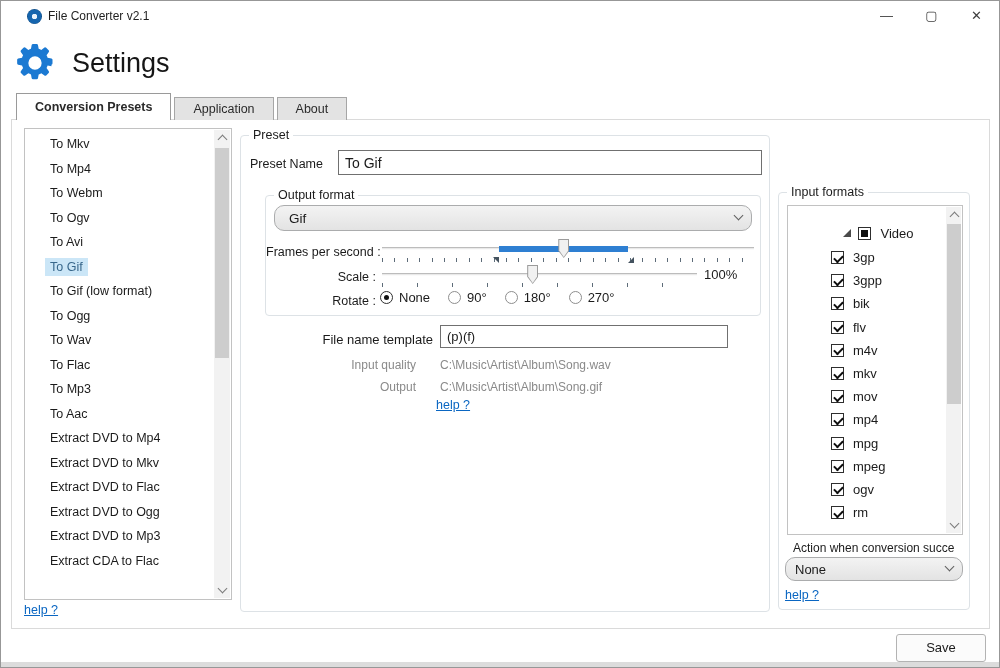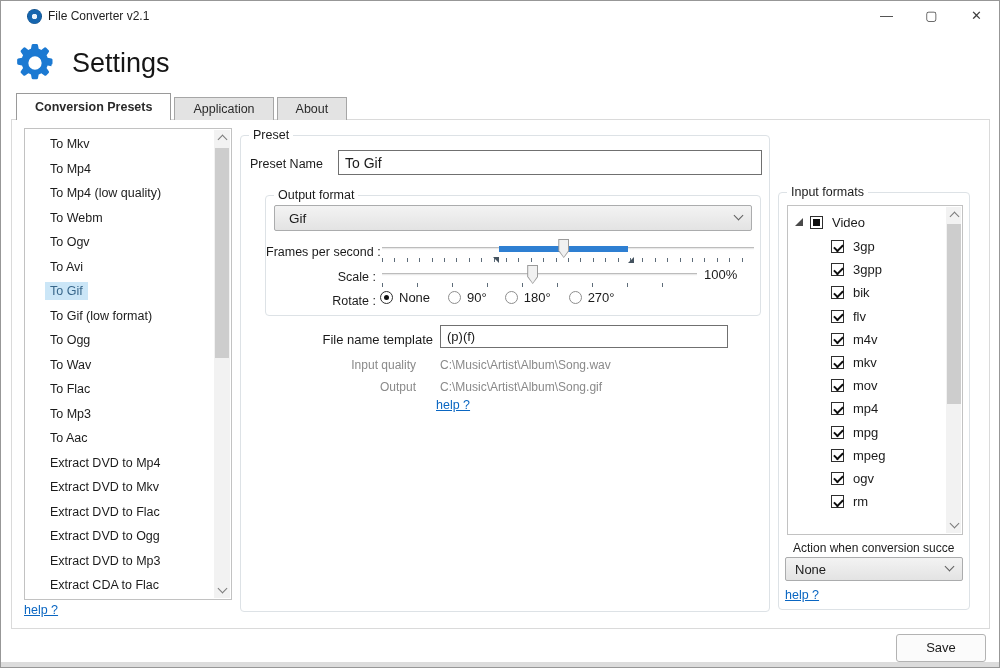--- a/index.html
+++ b/index.html
@@ -51,21 +51,21 @@
   
   .groupbox { position:absolute; border:1px solid #dde2e6; border-radius:4px; }
   .gb-label { position:absolute; top:-8px; left:8px; background:#fff; padding:0 4px; font-size:12.5px; color:#1b1b1b; white-space:nowrap; }
 
   .gb-preset { left:228px; top:15px; width:530px; height:477px; }
   .name-label { position:absolute; left:9px; top:21px; font-size:12.5px; }
   .name-input { position:absolute; left:97px; top:14px; width:424px; height:25px; border:1px solid #707070; font-size:14px;
                 padding:0 6px; font-family:inherit; color:#1b1b1b; background:#fff; }
 
   .gb-output { left:24px; top:59px; width:496px; height:121px; }
-  .combo { background:linear-gradient(#f3f3f3,#e3e3e3); border:1px solid #abacad; border-radius:2px; position:absolute;
+  .combo { background:linear-gradient(#f3f3f3,#e3e3e3); border:1px solid #abacad; border-radius:10px; position:absolute;
            display:flex; align-items:center; font-size:13.5px; color:#1b1b1b; }
   .combo .chev { position:absolute; right:9px; top:50%; width:7px; height:7px; margin-top:-6px;
                  border-right:1.4px solid #5f5f5f; border-bottom:1.4px solid #5f5f5f; transform:rotate(45deg); }
   .combo-format { left:8px; top:9px; width:478px; height:26px; }
   .combo-format .combo-text { padding-left:14px; }
   .slider-label { position:absolute; left:0; width:110px; text-align:right; font-size:12.5px; white-space:nowrap; }
   .track { position:absolute; height:3px; background:#e9e9e9; border-top:1px solid #bcbcbc; border-bottom:1px solid #fafafa; }
   .track .fill { position:absolute; top:-2px; height:6px; background:var(--sliderfill,#2e7fd2); }
   .thumb { position:absolute; top:-9px; width:11px; height:19px; }
   .thumb::before { content:''; position:absolute; inset:0; background:#9b9b9b;
@@ -88,21 +88,21 @@
   .tpl-label { position:absolute; left:58px; top:196px; width:134px; text-align:right; font-size:13px; }
   .tpl-input { position:absolute; left:199px; top:189px; width:288px; height:23px; border:1px solid #707070; font-size:13px;
                padding:0 6px; font-family:inherit; color:#1b1b1b; background:#fff; }
   .gray-label { position:absolute; left:58px; width:117px; text-align:right; font-size:12px; color:#8a8a8a; }
   .gray-value { position:absolute; left:199px; font-size:12px; color:#8a8a8a; white-space:nowrap; }
   .help-tpl { position:absolute; left:195px; top:262px; }
 
   
   .gb-formats { left:766px; top:72px; width:192px; height:418px; }
   .treebox { position:absolute; left:8px; top:12px; width:176px; height:330px; border:1px solid #c2c2c2; background:#fff; overflow:hidden; }
-  .tree-root { position:relative; height:26px; display:flex; align-items:center; padding-left:7px; font-size:13px; margin-top:3px; }
+  .tree-root { position:relative; height:26px; display:flex; align-items:center; padding-left:7px; font-size:13px; margin-top:14px;justify-content:center; }
   .expander { width:0; height:0; border-left:8px solid transparent; border-bottom:8px solid #4a4a4a; margin-right:7px; flex:none; }
   .cb { width:13px; height:13px; border:1px solid #2e2e2e; background:#fff; position:relative; flex:none; margin-right:9px; }
   .cb.checked::after { content:''; position:absolute; left:2px; top:2.5px; width:7px; height:4px;
                        border-left:2px solid #0e0e0e; border-bottom:2px solid #0e0e0e; transform:rotate(-45deg); }
   .cb.ind::after { content:''; position:absolute; left:2px; top:2px; width:7px; height:7px; background:#0e0e0e; }
   .tree-rows .tree-row { height:23.2px; display:flex; align-items:center; padding-left:43px; font-size:13px; }
   .action-label { position:absolute; left:14px; top:348px; width:176px; font-size:12px; white-space:nowrap; overflow:hidden; }
   .combo-action { left:6px; top:364px; width:178px; height:24px; font-size:13px; }
   .combo-action .combo-text { padding-left:9px; }
   .help-formats { position:absolute; left:6px; top:395px; }
@@ -144,23 +144,20 @@
 
     <div class="listbox">
       <div class="list-items">
           <div class="list-item">
             <span>To Mkv</span>
           </div>
           <div class="list-item">
             <span>To Mp4</span>
           </div>
           <div class="list-item">
-            <span>To Mp4 (low quality)</span>
-          </div>
-          <div class="list-item">
             <span>To Webm</span>
           </div>
           <div class="list-item">
             <span>To Ogv</span>
           </div>
           <div class="list-item">
             <span>To Avi</span>
           </div>
           <div class="list-item">
             <span class="sel">To Gif</span>

